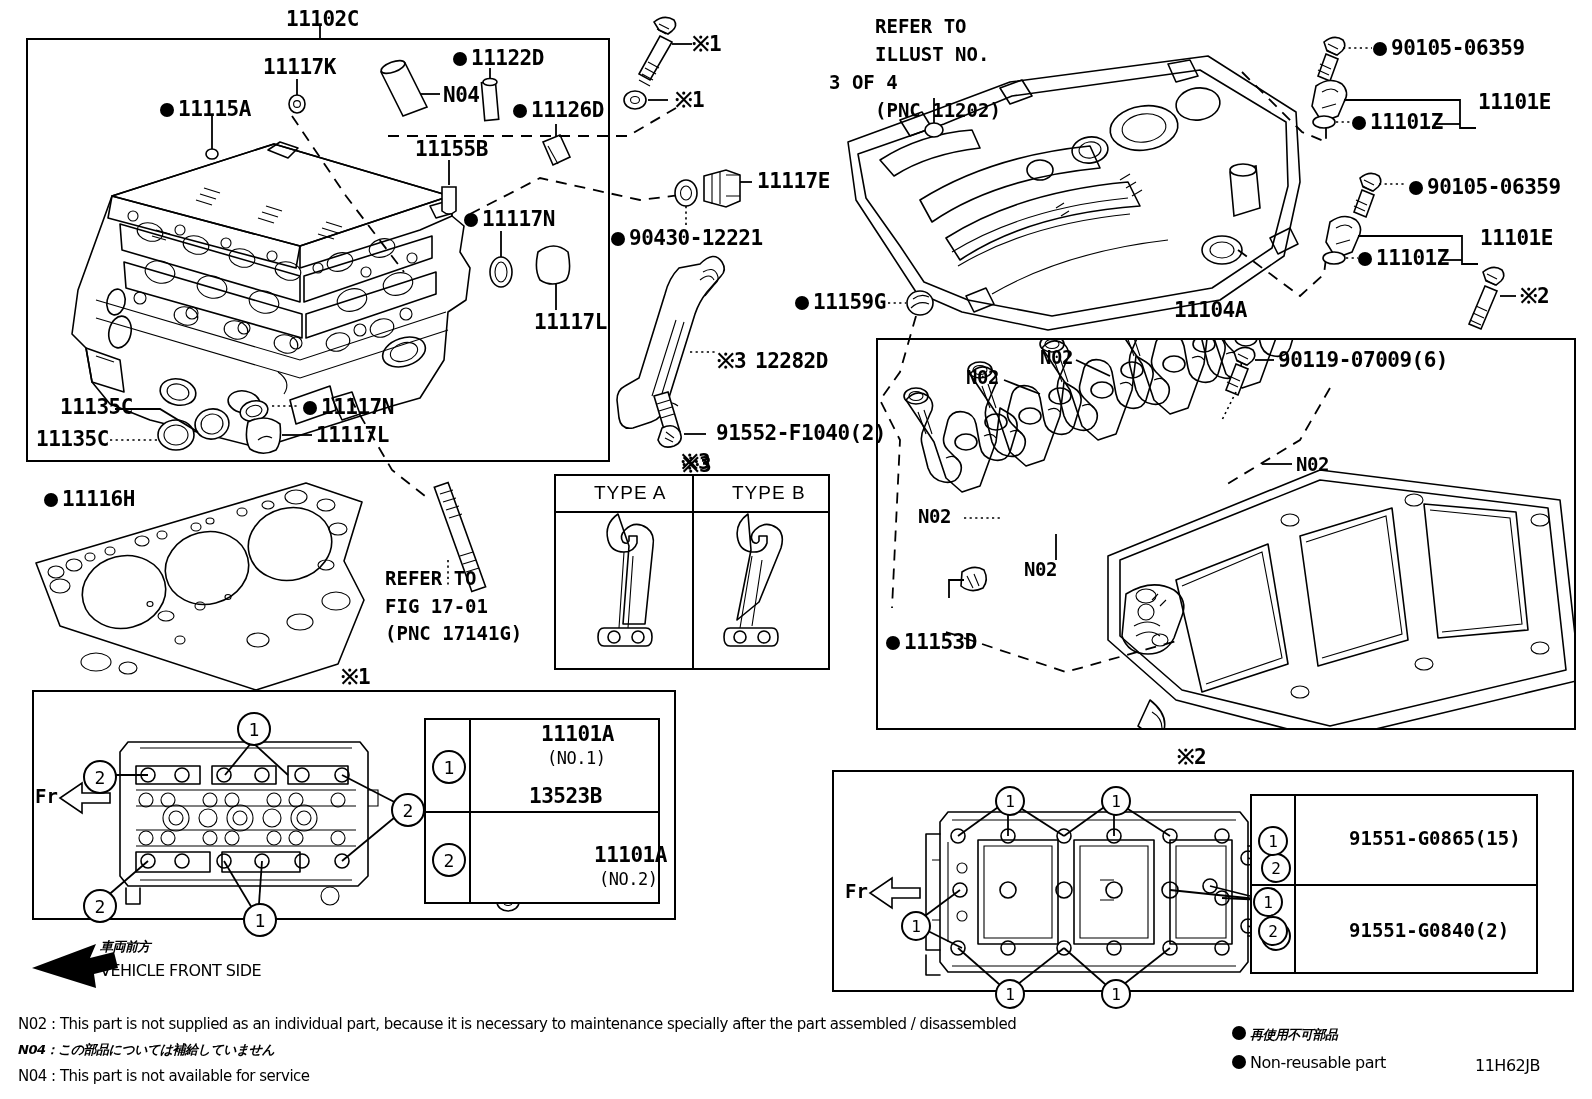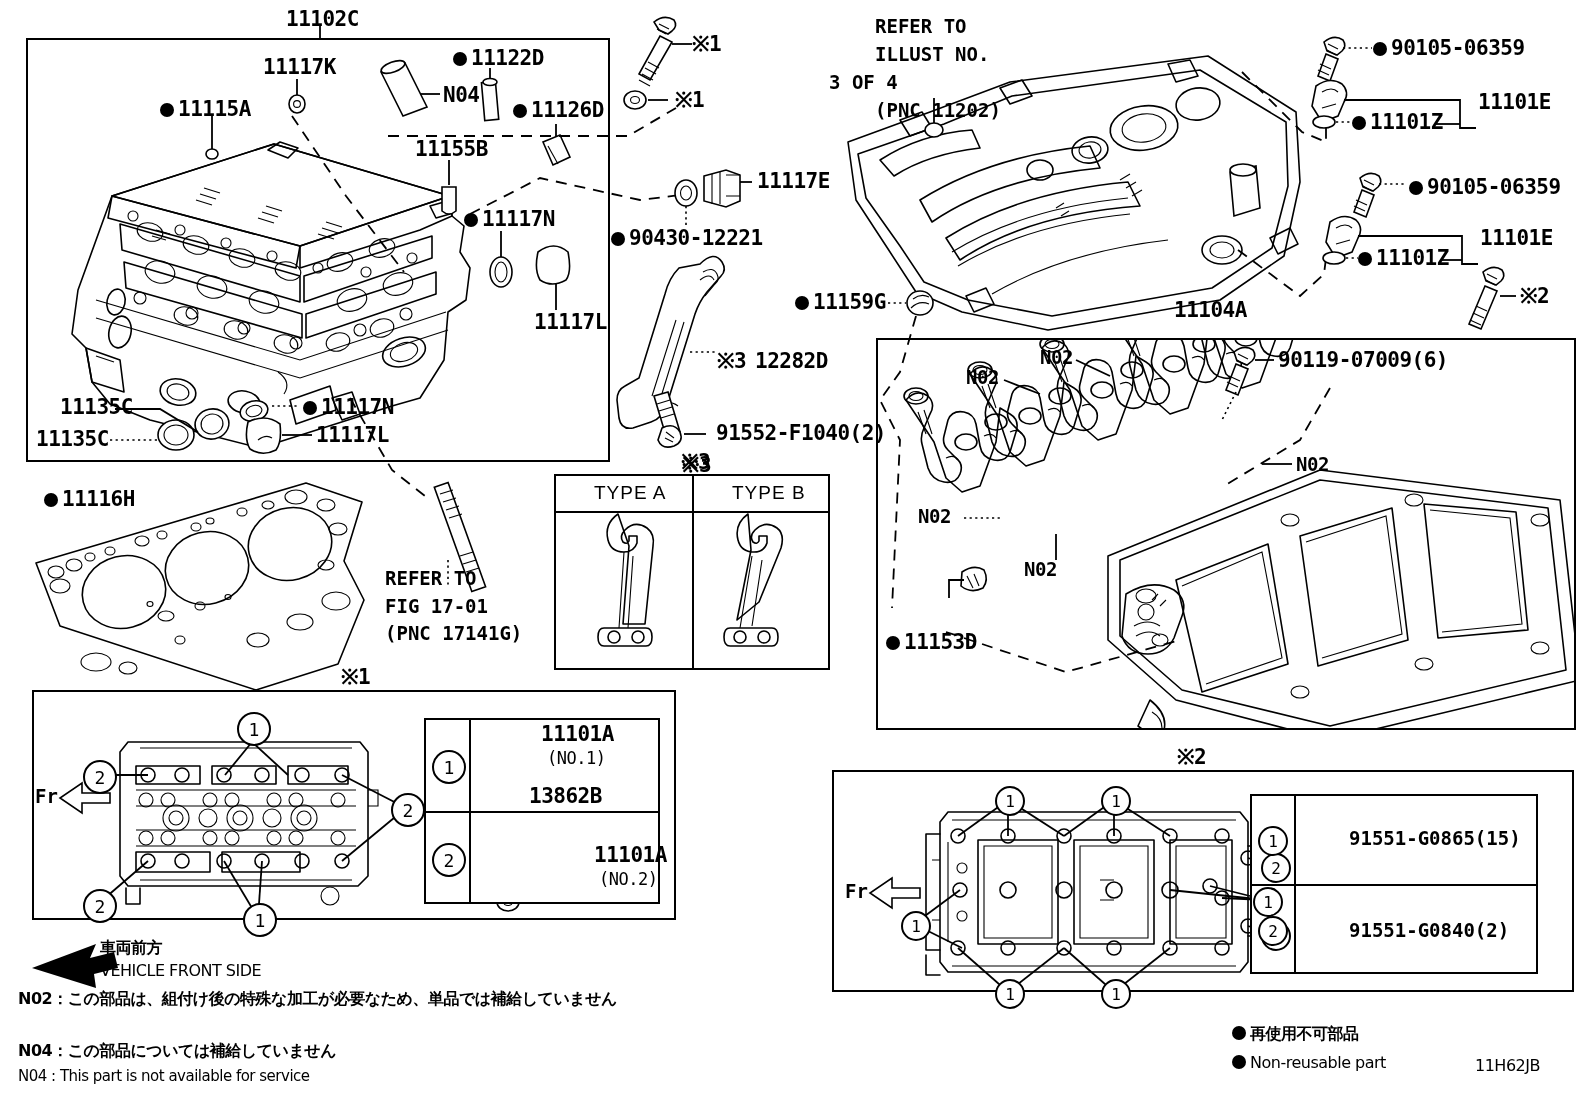--- a/index.html
+++ b/index.html
@@ -12,21 +12,21 @@
   .lbl{
     position:absolute;white-space:nowrap;
     font-family:"DejaVu Sans Mono","Liberation Mono",monospace;
     font-weight:bold;font-size:21px;letter-spacing:-0.5px;line-height:1;
   }
   .lbl.sm{font-size:17px;font-weight:bold;text-align:center;}
   .lbl.thin{font-weight:normal;}
   .lbl.refer{font-size:19px;font-weight:bold;letter-spacing:0px;}
   .lbl.n0{font-size:19px;font-weight:bold;}
   .lbl.foot{font-family:"DejaVu Sans","Liberation Sans",sans-serif;font-weight:normal;font-size:16px;}
-  .lbl.footjp{font-family:"DejaVu Sans","Liberation Sans",sans-serif;font-weight:bold;font-size:16px;}
+  .lbl.footjp{font-family:"DejaVu Sans","Liberation Sans",sans-serif;font-weight:bold;font-size:13px;font-style:italic;}
   .lbl.code{font-size:19px;font-weight:bold;letter-spacing:0px;}
   .dot{
     display:inline-block;width:14px;height:14px;border-radius:50%;
     background:#000;vertical-align:-1px;margin-right:4px;
   }
   .box{position:absolute;border:2px solid #000;box-sizing:border-box;}
   svg.art{position:absolute;left:0;top:0;width:1592px;height:1099px;pointer-events:none;}
   .tbl{position:absolute;border:2px solid #000;box-sizing:border-box;background:#fff;}
   .circnum{
     position:absolute;width:30px;height:30px;border:2px solid #000;border-radius:50%;
@@ -826,32 +826,32 @@
   <div class="lbl n0" style="left:1024px;top:560px;">N02</div>
   <div class="lbl n0" style="left:1296px;top:455px;">N02</div>
   <div class="lbl" style="left:886px;top:632px;">
     <span class="dot"></span><span>11153D</span>
   </div>
 
   <div class="lbl" style="left:341px;top:667px;">※1</div>
   <div class="lbl refer" style="left:35px;top:787px;">Fr</div>
   <div class="lbl" style="left:541px;top:724px;">11101A</div>
   <div class="lbl sm thin" style="left:547px;top:750px;">(NO.1)</div>
-  <div class="lbl" style="left:529px;top:786px;">13862B</div>
+  <div class="lbl" style="left:529px;top:786px;">13523B</div>
   <div class="lbl" style="left:594px;top:845px;">11101A</div>
   <div class="lbl sm thin" style="left:599px;top:871px;">(NO.2)</div>
 
   <div class="lbl" style="left:1177px;top:747px;">※2</div>
   <div class="lbl refer" style="left:845px;top:882px;">Fr</div>
   <div class="lbl code" style="left:1349px;top:829px;">91551-G0865(15)</div>
   <div class="lbl code" style="left:1349px;top:921px;">91551-G0840(2)</div>
 
   <div class="lbl footjp" style="left:100px;top:940px;">車両前方</div>
   <div class="lbl foot" style="left:100px;top:963px;">VEHICLE FRONT SIDE</div>
-  <div class="lbl footjp" style="left:18px;top:991px;">N02：この部品は、組付け後の特殊な加工が必要なため、単品では補給していません</div>
+  <div class="lbl foot" style="left:18px;top:1017px;font-size:15px;">N02 : This part is not supplied as an individual part, because it is necessary to maintenance specially after the part assembled / disassembled</div>
   <div class="lbl footjp" style="left:18px;top:1043px;">N04：この部品については補給していません</div>
   <div class="lbl foot" style="left:18px;top:1069px;font-size:15px;">N04 : This part is not available for service</div>
 
   <div class="lbl footjp" style="left:1232px;top:1026px;">
     <span class="dot"></span><span>再使用不可部品</span>
   </div>
   <div class="lbl foot" style="left:1232px;top:1055px;">
     <span class="dot"></span><span>Non-reusable part</span>
   </div>
   <div class="lbl foot" style="left:1475px;top:1058px;font-size:16px;">11H62JB</div>

